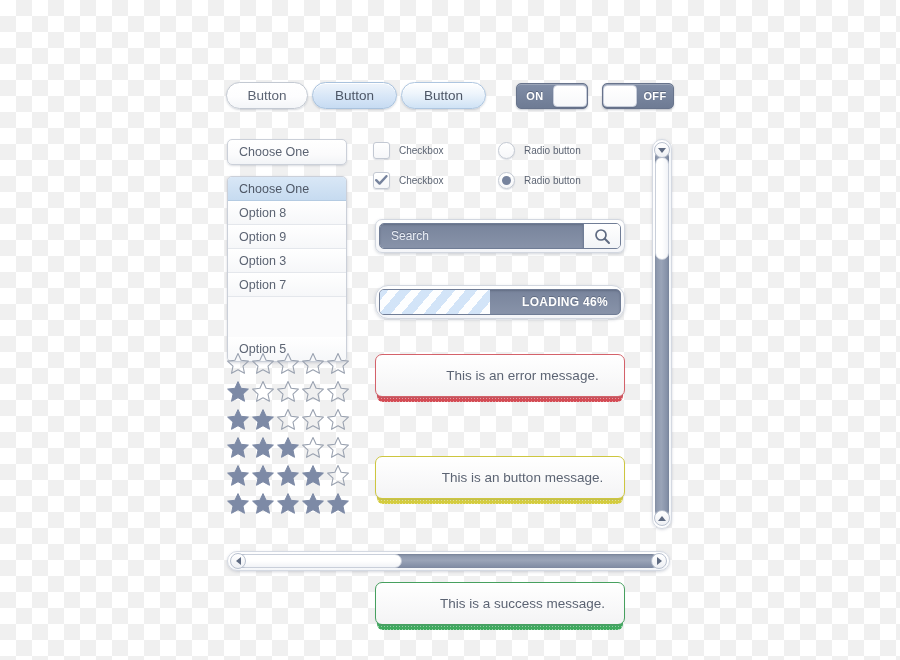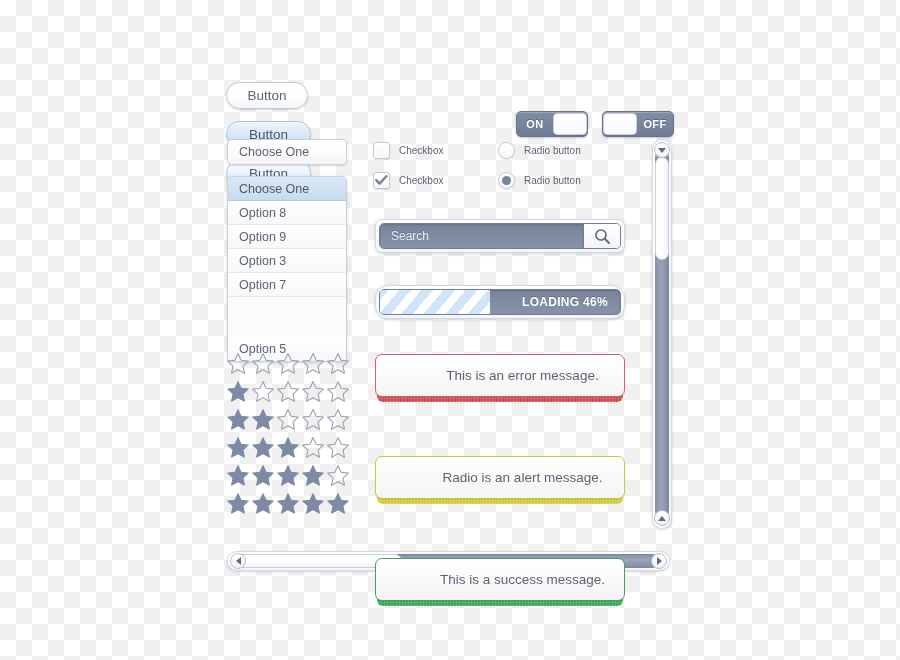--- a/index.html
+++ b/index.html
@@ -62,21 +62,20 @@
     border-radius: 5px;
     background: linear-gradient(to bottom, #7b8characters 0%, #6f7b93 100%);
     background: linear-gradient(to bottom, #808da6 0%, #6e7b94 100%);
     border: 1px solid #68748c;
     box-sizing: border-box;
     display: flex; align-items: center;
     position: relative;
     box-shadow: 0 1px 2px rgba(90,100,120,0.35), inset 0 1px 0 rgba(255,255,255,0.22);
     cursor: pointer;
     user-select: none;
-    margin-top: 28px;
   }
   .toggle-label {
     font-size: 11px;
     font-weight: bold;
     color: #ffffff;
     letter-spacing: 0.4px;
     width: 36px;
     text-align: center;
     text-shadow: 0 -1px 0 rgba(60,70,90,0.5);
   }
@@ -363,21 +362,21 @@
     border: 1px solid #c9cfda;
     box-sizing: border-box;
   }
 </style>
 </head>
 <body>
 
 <div id="kit">
 
   <div class="abs" style="left:226px; top:82px;">
-    <div style="display:flex; gap:12px;flex-direction:column;">
+    <div style="display:flex; gap:4px;">
       <div class="btn btn-default" style="width:82px;">
         <span>Button</span>
       </div>
       <div class="btn btn-hover" style="width:85px;">
         <span>Button</span>
       </div>
       <div class="btn btn-active" style="width:85px;">
         <span>Button</span>
       </div>
     </div>
@@ -473,25 +472,25 @@
   <div class="abs msg" style="left:375px; top:354px;">
     <div class="msg-bar" id="msg-bar-0" style="background-color: rgb(212, 76, 85);"></div>
     <div class="msg-body" id="msg-body-0" style="border-color: rgb(212, 98, 106);">
       <span>This is an error message.</span>
     </div>
   </div>
 
   <div class="abs msg" style="left:375px; top:413px;">
     <div class="msg-bar" id="msg-bar-1" style="background-color: rgb(212, 204, 63);"></div>
     <div class="msg-body" id="msg-body-1" style="border-color: rgb(205, 198, 63);">
-      <span>Radio is an alert message.</span>
-    </div>
-  </div>
-
-  <div class="abs msg" style="left:375px; top:472px;">
+      <span>This is an button message.</span>
+    </div>
+  </div>
+
+  <div class="abs msg" style="left:375px; top:496px;">
     <div class="msg-bar" id="msg-bar-2" style="background-color: rgb(63, 170, 94);"></div>
     <div class="msg-body" id="msg-body-2" style="border-color: rgb(71, 160, 95);">
       <span>This is a success message.</span>
     </div>
   </div>
 
   <div class="abs" id="star-ratings" style="left:226px; top:352px; display:flex; flex-direction:column; gap:5px;">
       <div class="star-row">
         <svg width="24" height="23" viewBox="0 0 24 23">
           <path d="M12 1.6 L15.1 8.3 L22.4 9.1 L17 14.1 L18.5 21.3 L12 17.7 L5.5 21.3 L7 14.1 L1.6 9.1 L8.9 8.3 Z" fill="none" stroke="#9aa2b0" stroke-width="1.1" stroke-linejoin="round"></path>

